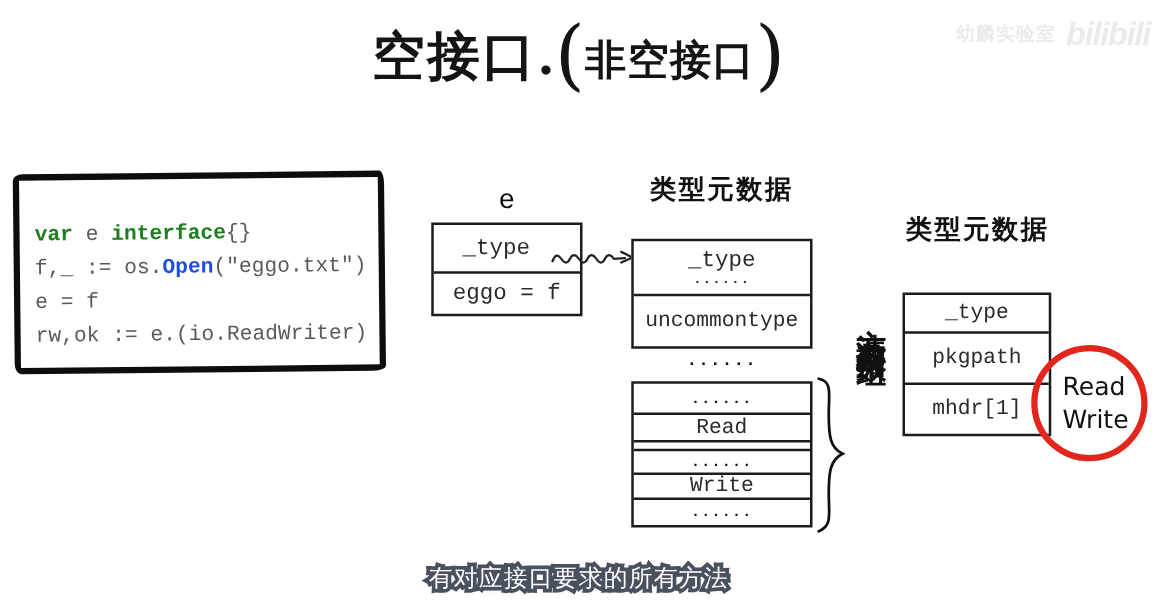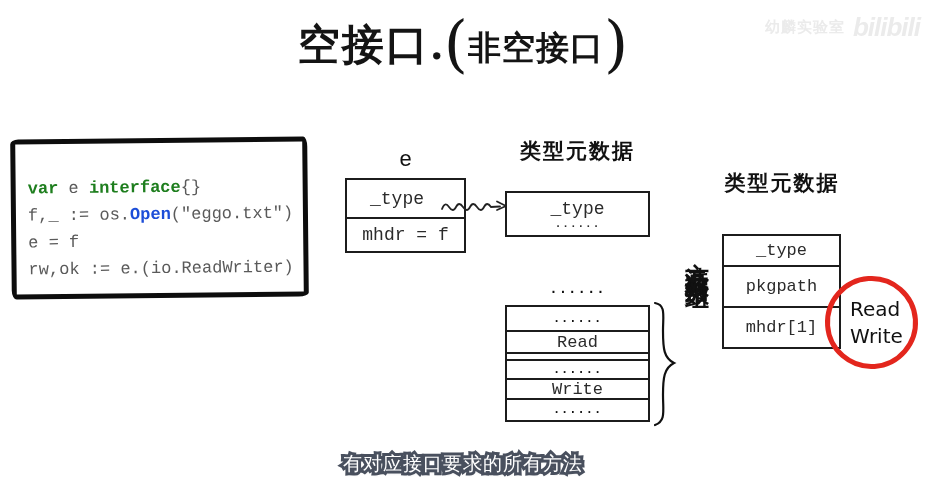--- a/index.html
+++ b/index.html
@@ -156,36 +156,37 @@
   <div class="codebox">
     <div class="code-line"><span class="tok-kw">var</span><span> e </span><span class="tok-kw">interface</span><span>{}</span></div>
     <div class="code-line"><span>f,_ := os.</span><span class="tok-fn">Open</span><span>("eggo.txt")</span></div>
     <div class="code-line">e = f</div>
     <div class="code-line">rw,ok := e.(io.ReadWriter)</div>
   </div>
 
   <div class="e-label">e</div>
   <div class="dtable e-table">
     <div class="drow">_type</div>
-    <div class="drow">mhdr = f</div>
+    <div class="drow">eggo = f</div>
   </div>
 
   <svg class="squiggle" width="74" height="26" viewBox="0 0 74 26">
     <path d="M4,14 q3,-8 7,-2 t7,0 t7,0 t7,0 t7,0 t7,0 t7,0 L62,11.5" fill="none" stroke="#222" stroke-width="1.8" stroke-linecap="round"></path>
     <path d="M68,11 L59,6.5 M68,11 L59,15" fill="none" stroke="#222" stroke-width="1.8" stroke-linecap="round"></path>
   </svg>
 
   <div class="hdr osfile-hdr">
     <span class="hdr-cn">类型元数据</span>
   </div>
   <div class="dtable osfile-table">
     <div class="drow r1">
       <span>_type</span>
       <span class="mini-dots">......</span>
     </div>
+    <div class="drow r2">uncommontype</div>
   </div>
   <div class="mid-dots">......</div>
 
   <div class="dtable methods-table">
     <div class="drow dots h-dots">......</div>
     <div class="drow h-name">Read</div>
     <div class="drow h-slim"></div>
     <div class="drow dots h-dots2">......</div>
     <div class="drow h-name2">Write</div>
     <div class="drow dots h-dots3">......</div>

